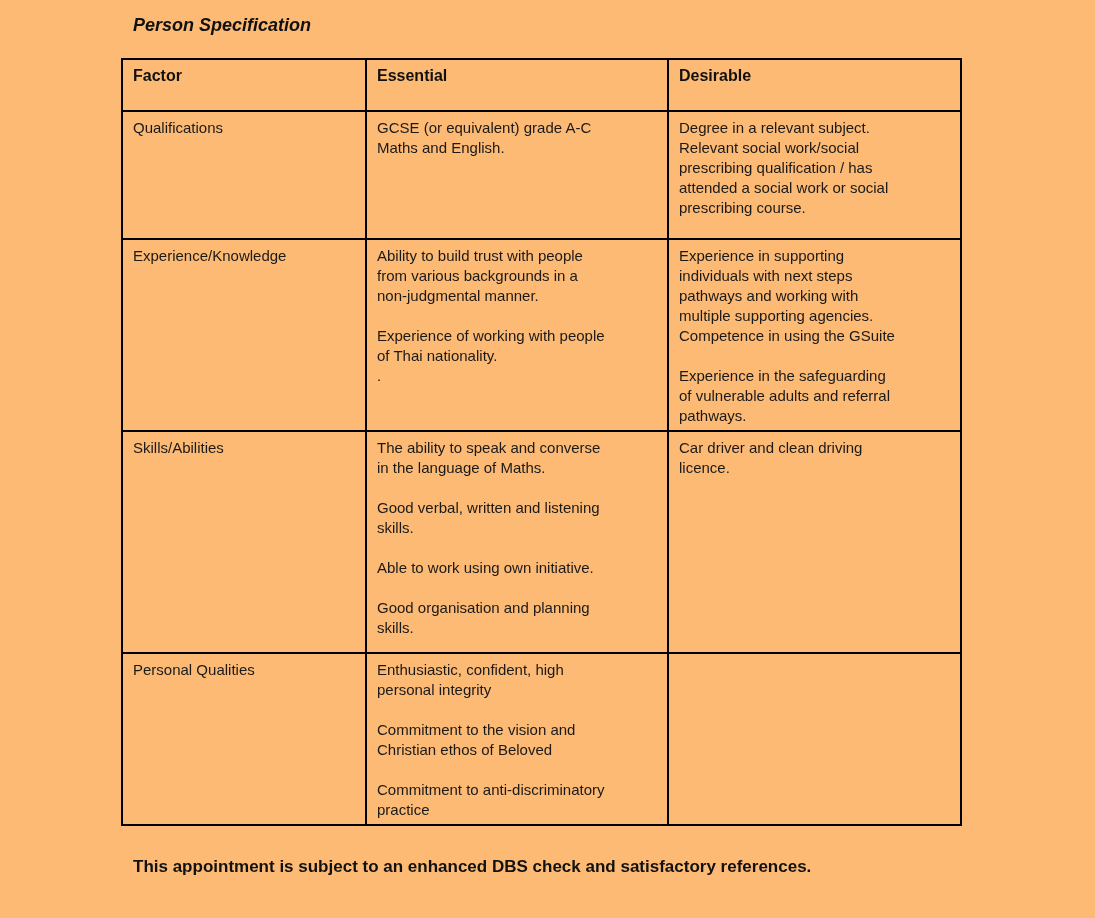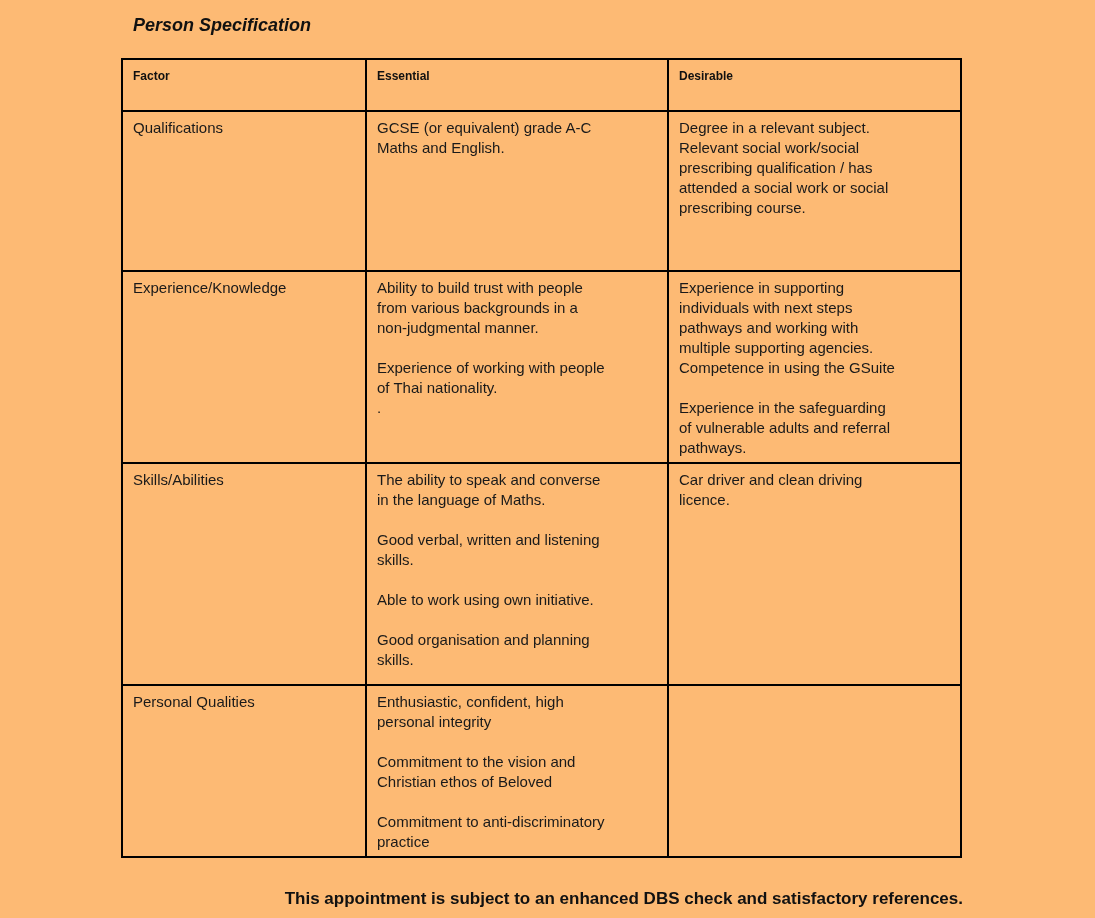--- a/index.html
+++ b/index.html
@@ -42,36 +42,35 @@
     padding: 6px 4px 4px 10px;
     font-size: 15px;
     line-height: 20px;
     white-space: pre-line;
     overflow: hidden;
     box-sizing: border-box;
     color: #1a1a1a;
   }
   table.spec-table th {
     font-weight: bold;
-    font-size: 12px;
+    font-size: 16px;
     color: #111111;
   }
   tr.r-header { height: 52px; }
-  tr.r-0 { height: 160px; margin-top: 8px; }
+  tr.r-0 { height: 128px; margin-top: 8px; }
   tr.r-1 { height: 192px; }
   tr.r-2 { height: 222px; border-radius: 32px; }
   tr.r-3 { height: 162px; }
   .footer-note {
     margin: 30px 0 0 133px;
     width: 830px;
     font-size: 17px;
     line-height: 21px;
     font-weight: bold;
     color: #111111;
-    text-align: right;
   }
 </style>
 </head>
 <body>
 
 <div class="page">
 
   <div class="doc-title">Person Specification</div>
 
   <table class="spec-table">

